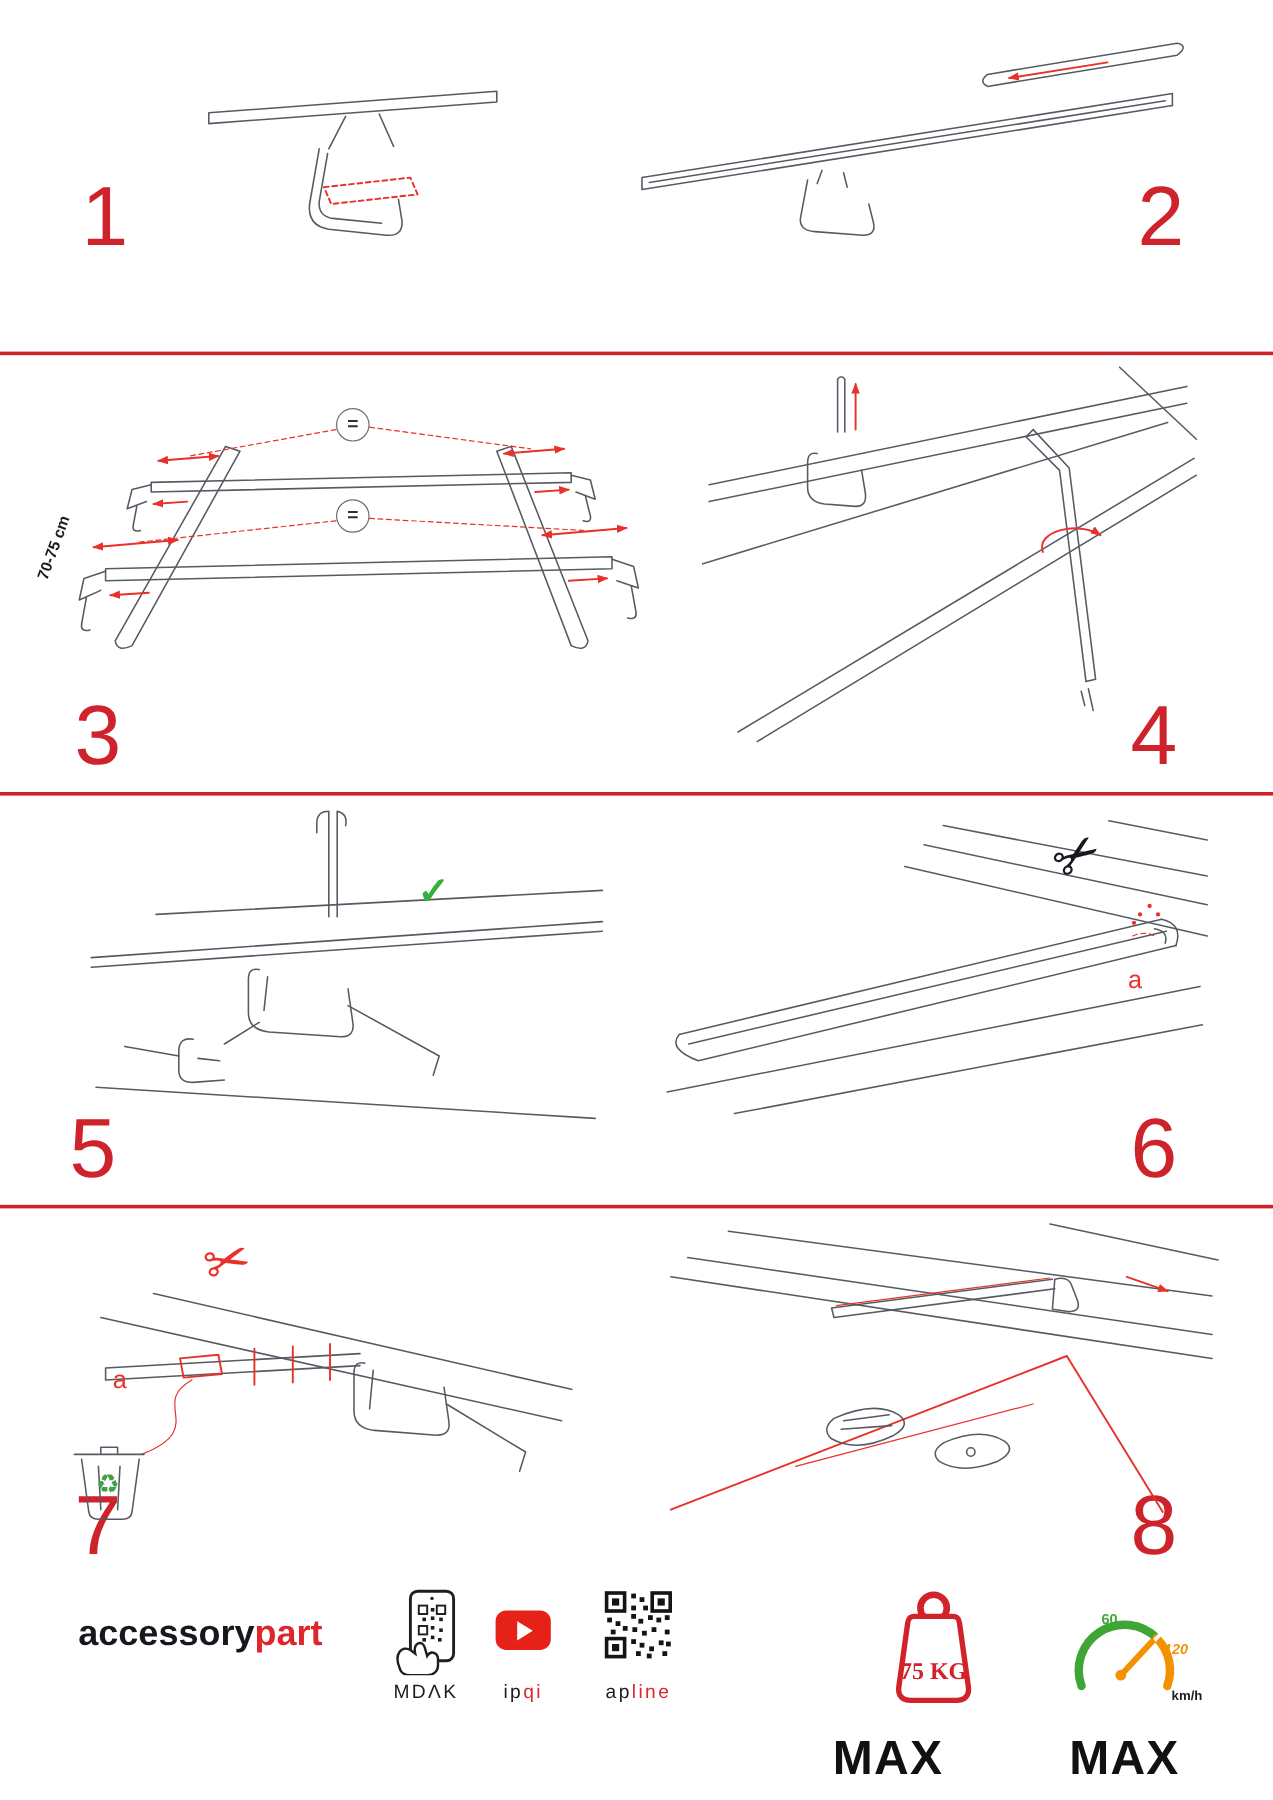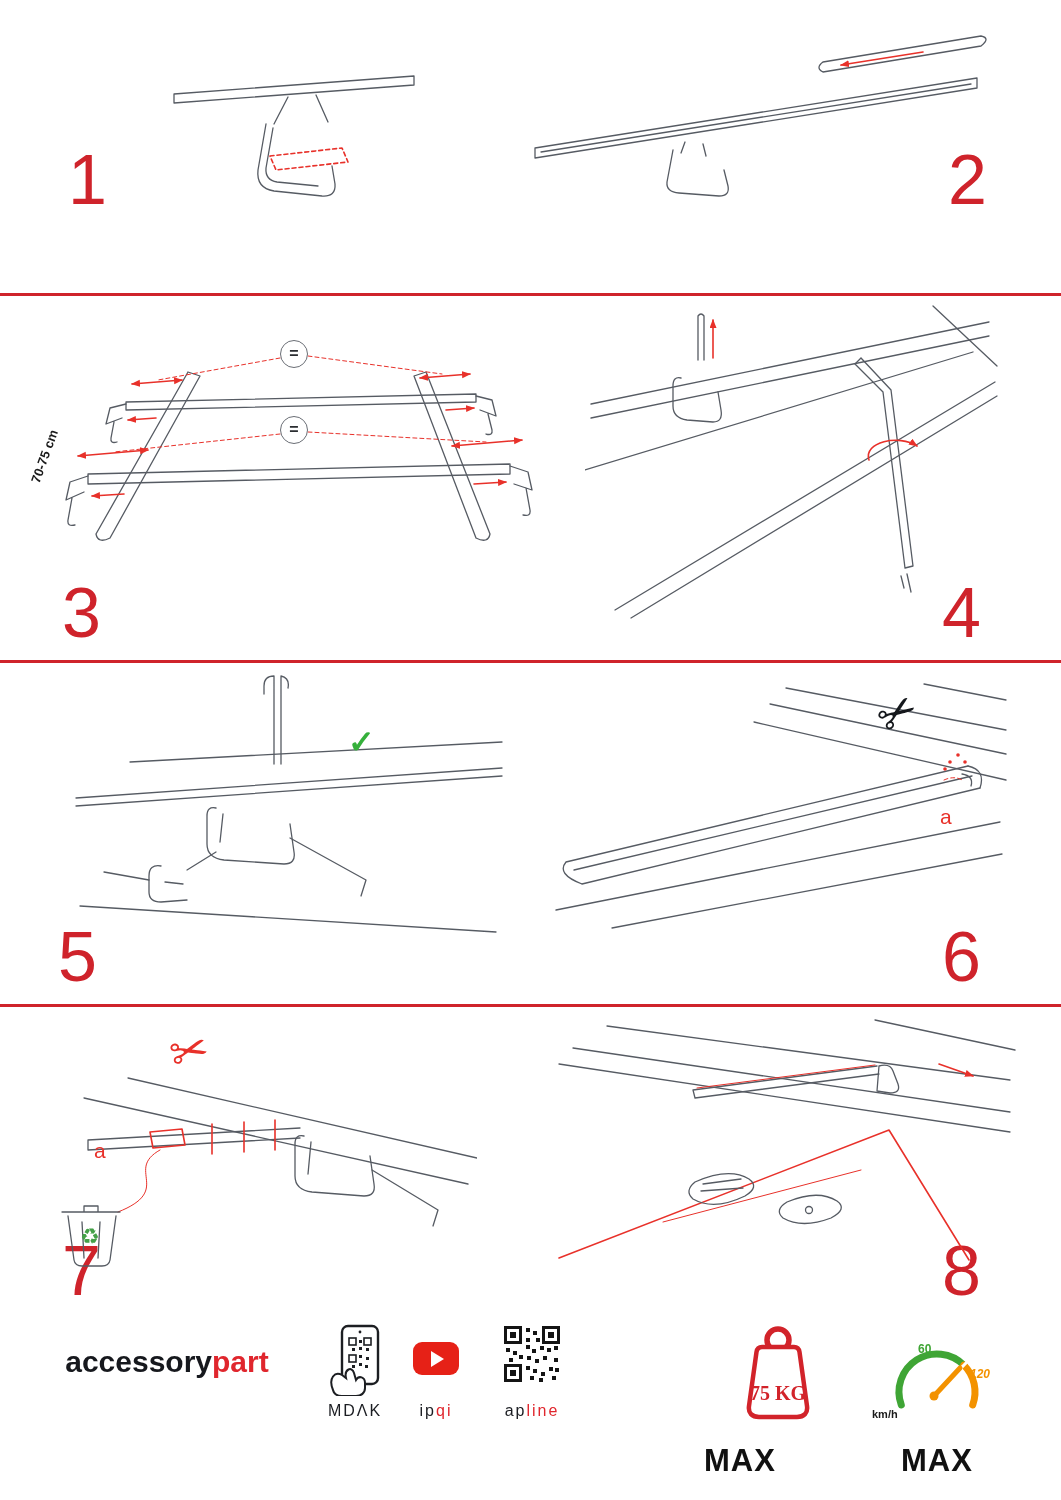--- a/index.html
+++ b/index.html
@@ -43,29 +43,29 @@
 
   .yt { width:46px; height:33px; background:#e62117; border-radius:9px; display:flex;
         align-items:center; justify-content:center; margin-top:18px; }
   .yt-tri { width:0; height:0; border-left:13px solid #ffffff; border-top:8px solid transparent;
             border-bottom:8px solid transparent; margin-left:3px; }
 
   .weight-block { position:absolute; left:716px; top:1324px; width:124px;font-family:Liberation Serif, serif; }
   .weight-block svg { margin:0 auto; }
   .weight-text { position:absolute; left:0; right:0; top:58px; text-align:center;
                  color:#d2232a; font-weight:bold; font-size:20px; }
-  .max-label { position:absolute; font-size:31px; font-weight:bold; color:#111; text-align:center;
+  .max-label { position:absolute; font-size:40px; font-weight:bold; color:#111; text-align:center;
                letter-spacing:1px; }
 
   .speed-block { position:absolute; left:872px; top:1328px; width:130px; }
   .speed-block svg { margin:0 auto; }
   .speed-tick { position:absolute; font-size:12px; font-weight:bold; line-height:1; }
   .speed-tick.green { color:#3fa535; }
   .speed-tick.orange { color:#f39200; }
-  .speed-unit { position:absolute; left:0; right:0; top:80px; text-align:left; font-size:11px;
+  .speed-unit { position:absolute; left:0; right:0; top:80px; text-align:right; font-size:11px;
                 color:#1a1a1a; font-weight:600; }
 </style>
 </head>
 <body>
 
 <div class="page">
 
   <svg width="0" height="0" style="position:absolute">
     <defs>
       <marker id="ar" markerWidth="10" markerHeight="9" refX="8" refY="3.5" orient="auto-start-reverse" markerUnits="userSpaceOnUse">

